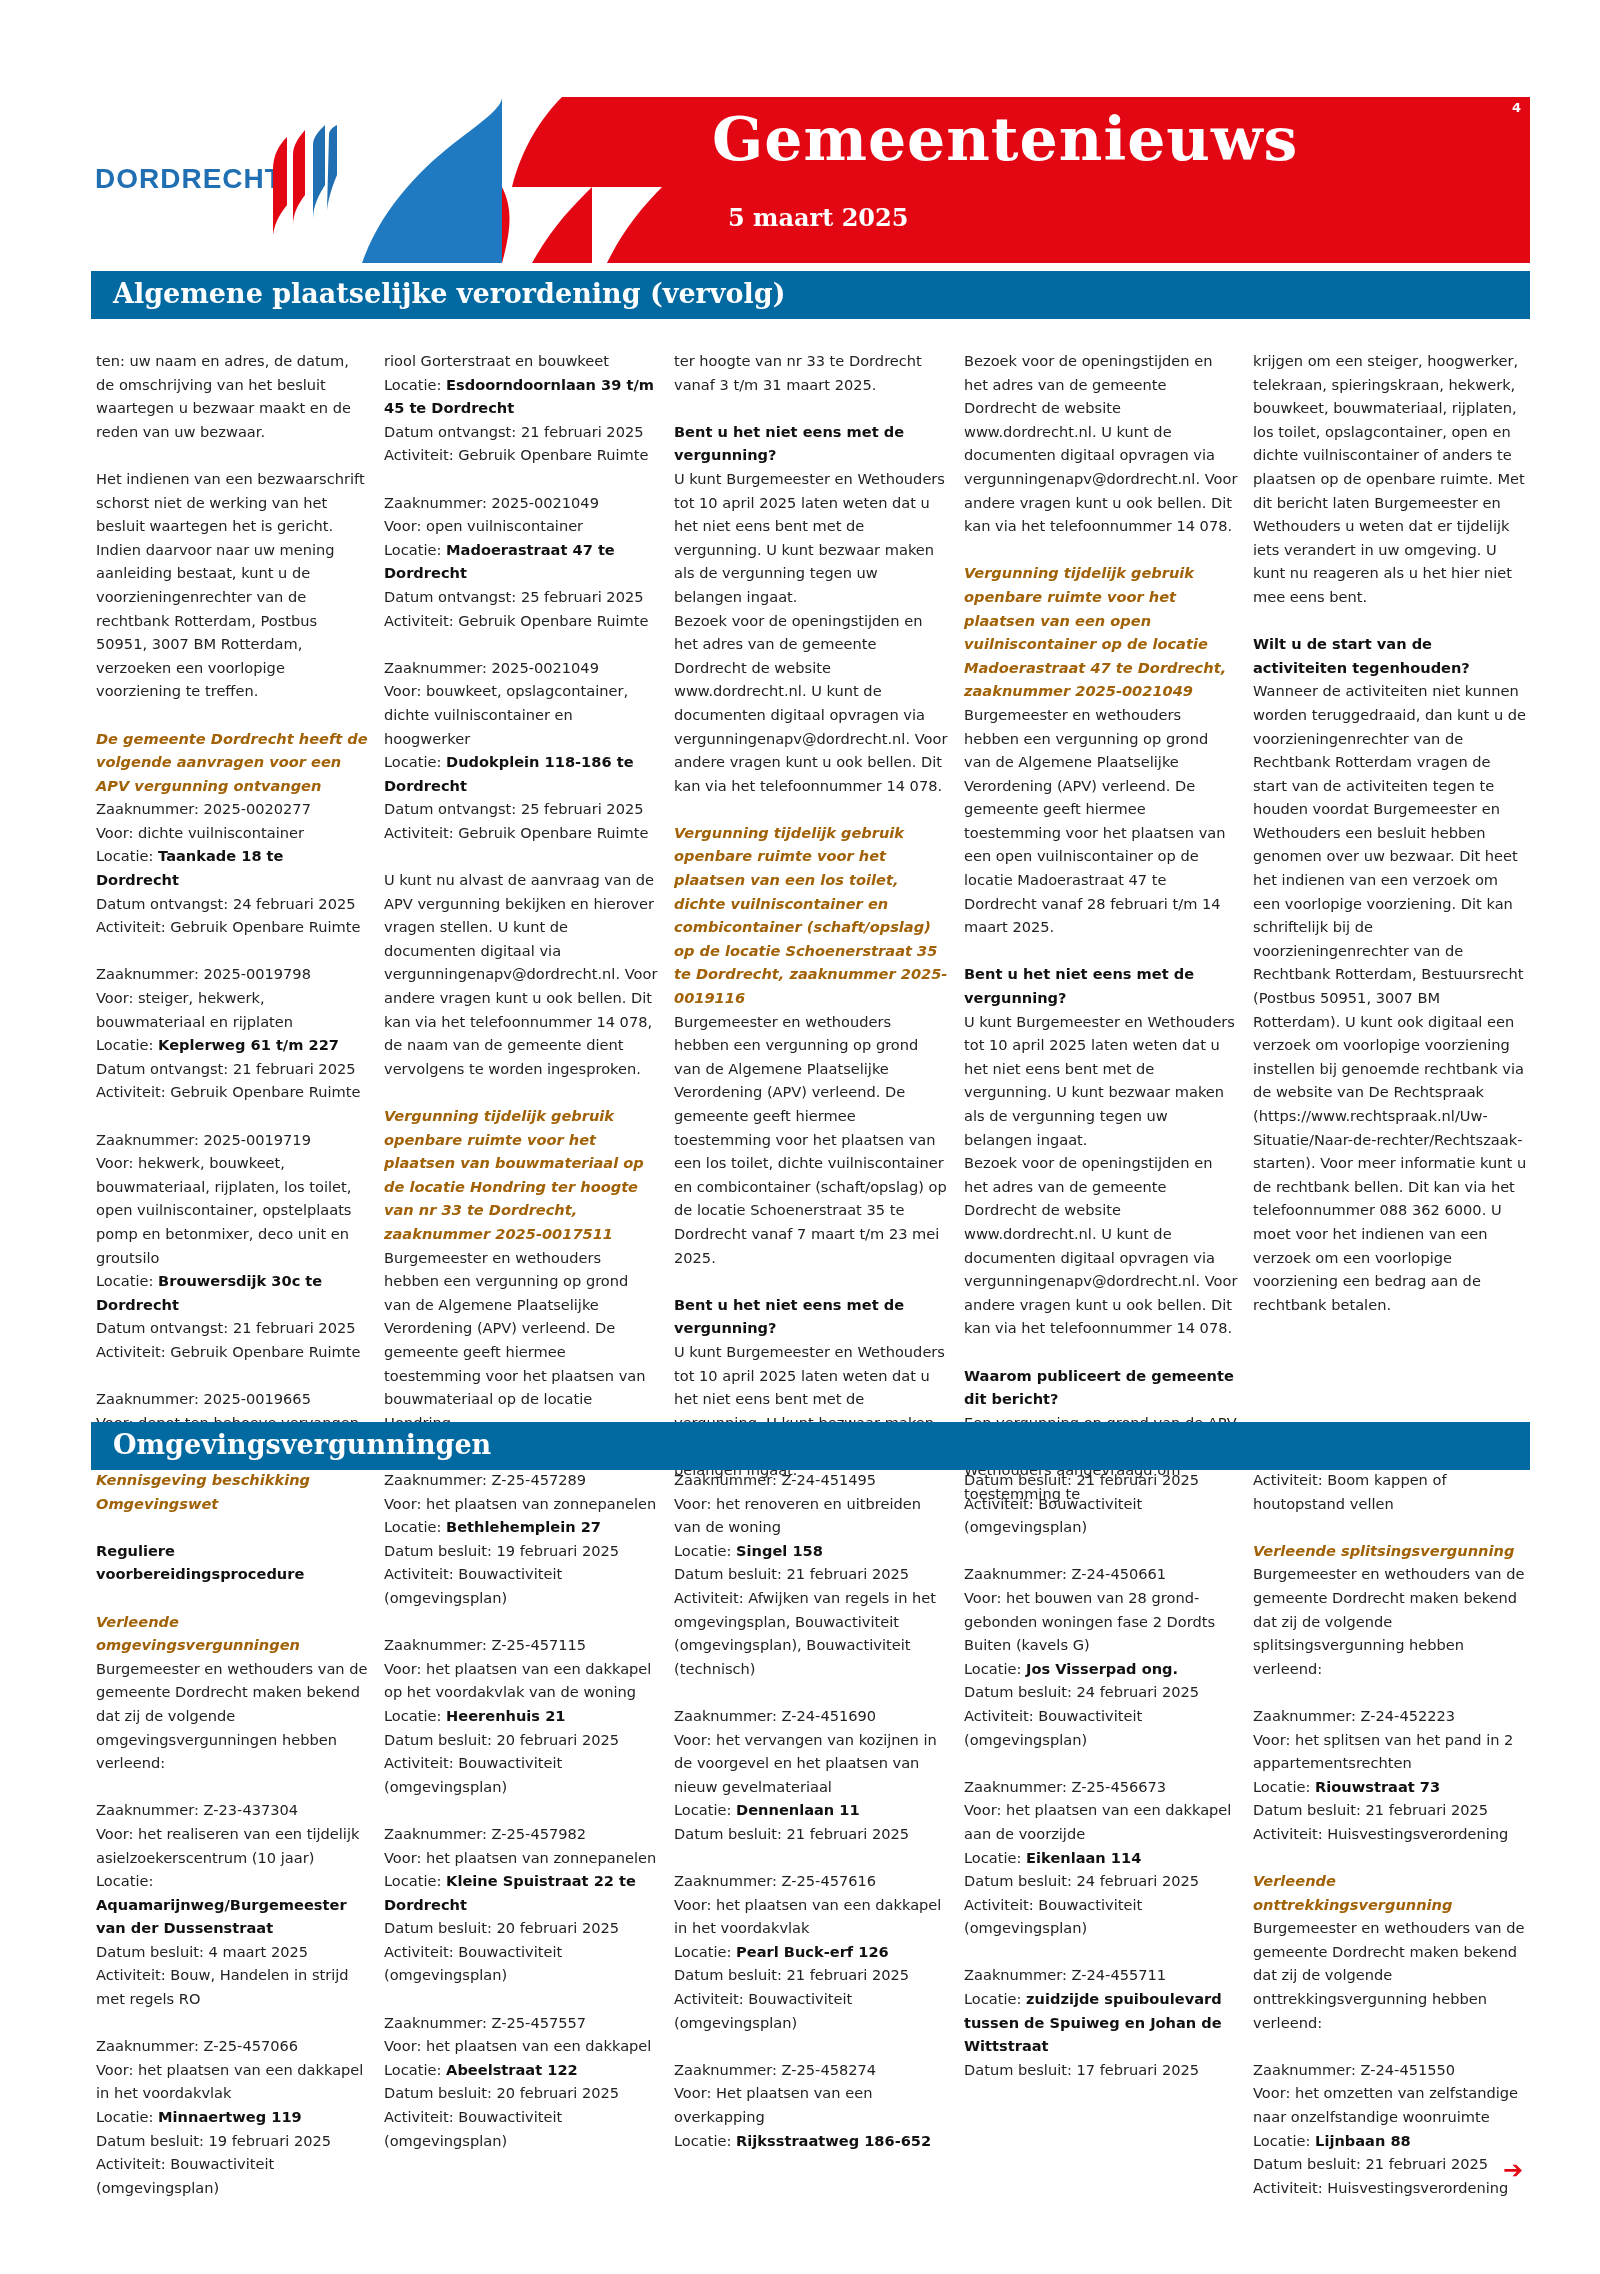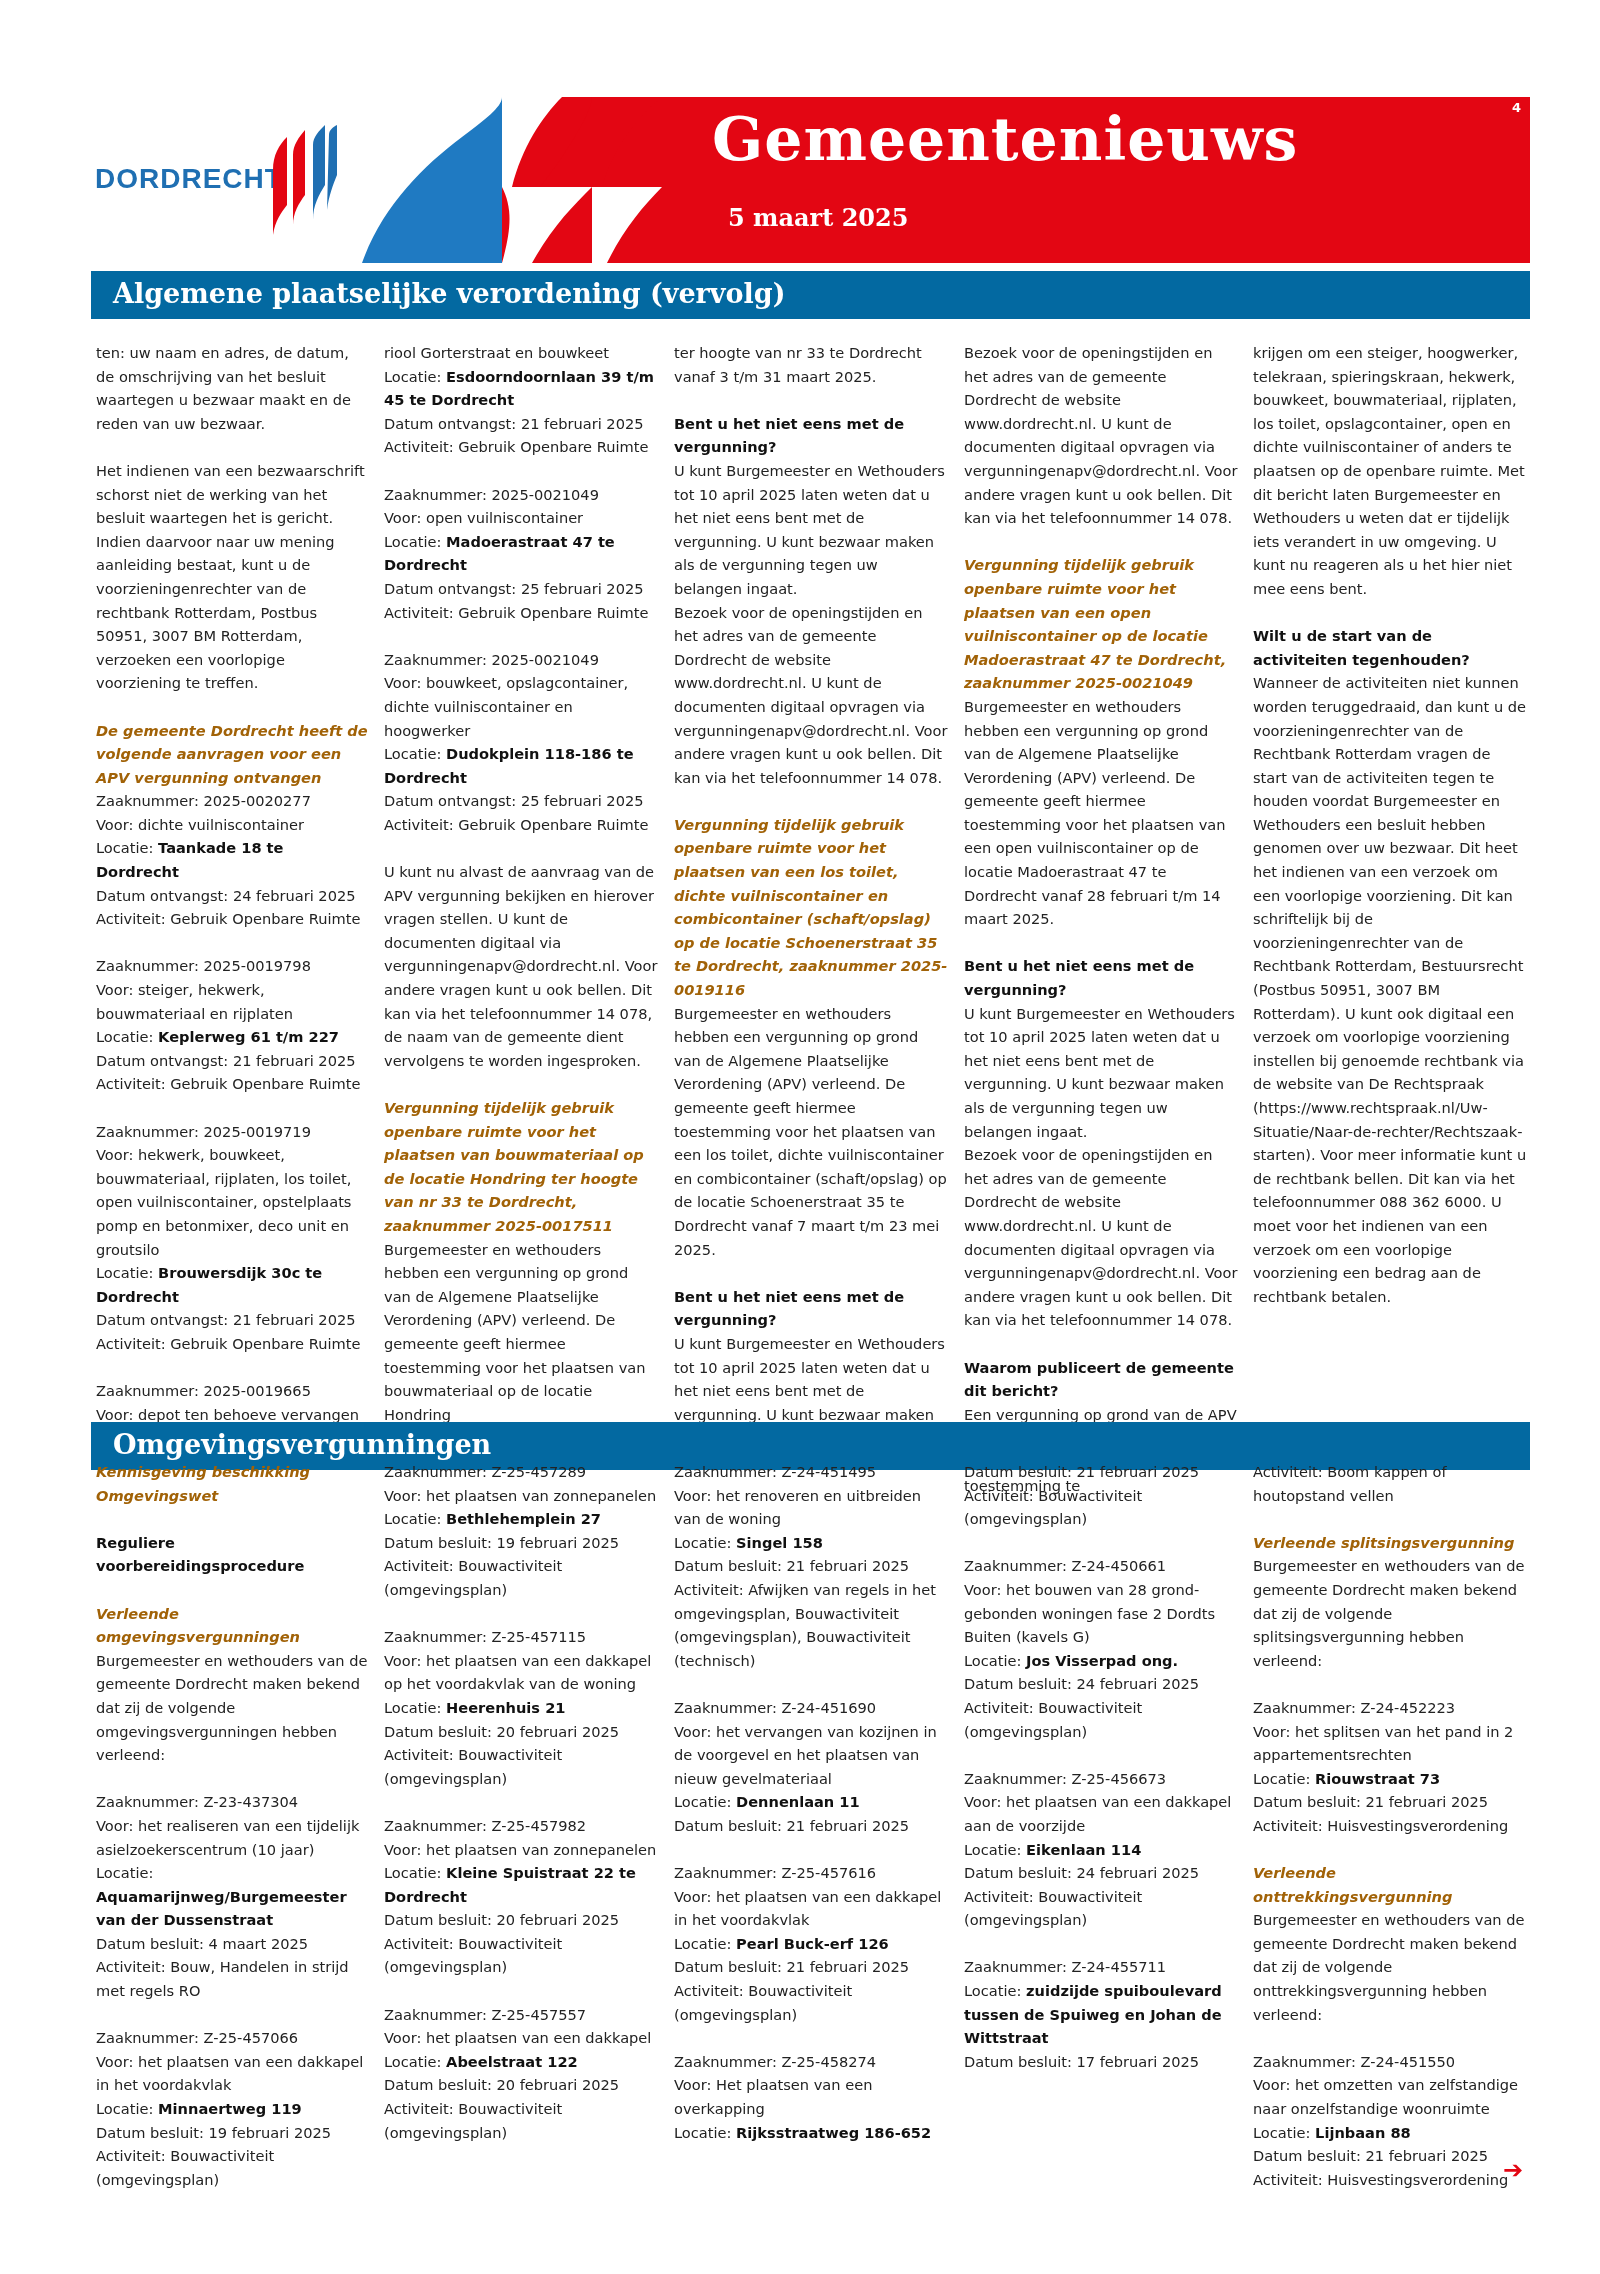--- a/index.html
+++ b/index.html
@@ -13,21 +13,21 @@
   .header-band { position:absolute; left:700px; top:97px; width:830px; height:166px; background:#e30613; }
   .masthead-title { position:absolute; left:712px; top:104px; font-family:"DejaVu Serif", serif;
                     font-weight:bold; font-size:60px; color:#ffffff; letter-spacing:1px; }
   .masthead-date { position:absolute; left:712px; top:203px; font-family:"DejaVu Serif", serif;
                    font-weight:bold; font-size:24px; color:#ffffff;margin-left:16px; }
   .page-number { position:absolute; left:1512px; top:100px; font-size:13px; font-weight:bold; color:#ffffff; }
   .section-bar { position:absolute; left:91px; width:1439px; height:48px; background:#0369a1; }
   .section-bar h2 { margin:0; position:absolute; left:22px; top:7px; font-family:"DejaVu Serif", serif;
                     font-weight:bold; font-size:27px; color:#ffffff; }
   .columns { position:absolute; left:96px; width:1440px; }
-  .col { position:absolute; top:8px; width:275px; font-size:14.6px; line-height:23.6px; color:#222; }
+  .col { position:absolute; top:16px; width:275px; font-size:14.6px; line-height:23.6px; color:#222; }
   .col p { margin:0; }
   .col .gap { height:23.6px; }
   .col .red { color:#a16207; font-weight:bold;font-style:italic; }
   .col .bold { font-weight:bold; color:#111; }
   .col b { font-weight:bold; color:#111; }
   .next-arrow { position:absolute; left:1503px; top:2156px; color:#e30613; font-size:24px; font-weight:bold; }
 </style>
 </head>
 <body>
 

